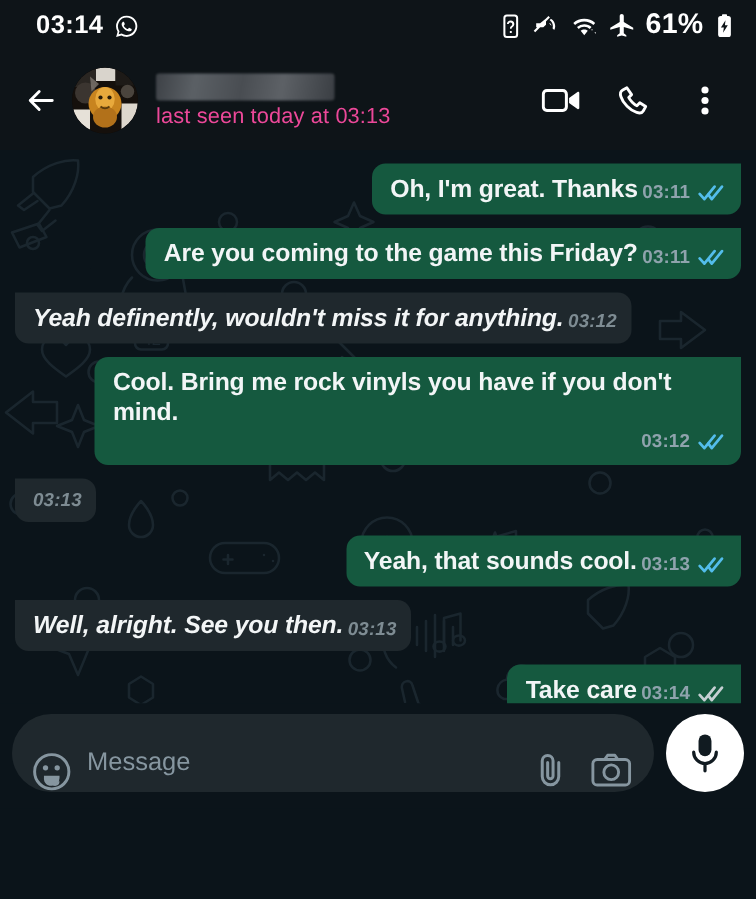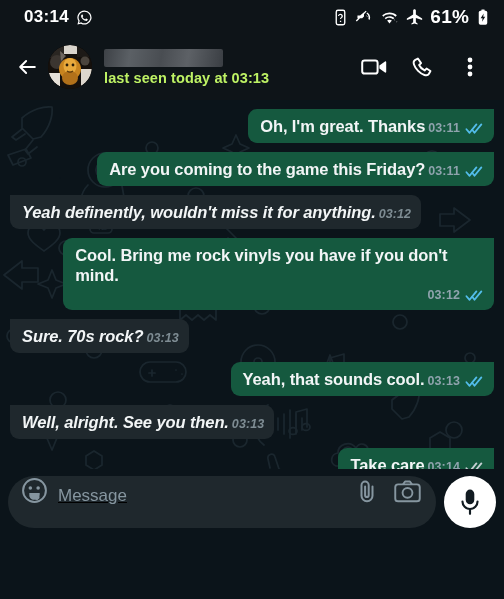--- a/index.html
+++ b/index.html
@@ -38,21 +38,21 @@
     flex: 0 0 44px; margin-left: 2px; overflow: hidden;
     background: #120D09; position: relative;
   }
   .avatar .av-svg { display: block; width: 44px; height: 44px; }
   .hdr-text { flex: 1 1 auto; min-width: 0; margin-left: 12px; display: flex; flex-direction: column; justify-content: center; gap: 3px; }
   .redacted {
     width: 119px; height: 18px; border-radius: 2px;
     background: linear-gradient(100deg,#3d4146 0%,#5b6065 22%,#494d52 48%,#5d6166 70%,#3a3e43 100%);
     filter: blur(0.6px);
   }
-  .hdr-sub { font-size: 14.5px; font-weight: bold; color: #bef264; letter-spacing: .1px; }
+  .hdr-sub { font-size: 14.5px; font-weight: normal; color: #ec4899; letter-spacing: .1px; }
   .hdr-actions { display: flex; align-items: center; gap: 4px; flex: 0 0 auto; }
   .hdr-btn { width: 44px; height: 46px; display: flex; align-items: center; justify-content: center; }
 
   
   .chat {
     flex: 1 1 auto; position: relative;
     background: #0B141A; overflow: hidden;
     padding: 9px 10px 4px 10px;
     display: flex; flex-direction: column; gap: 9px;
   }
@@ -88,22 +88,22 @@
   .inputbar {
     flex: 0 0 70px; height: 70px;
     background: #0B141A;
     display: flex; align-items: center;
     padding: 0 8px 4px 8px; gap: 8px;
     position: relative; z-index: 2;
   }
   .composer {
     flex: 1 1 auto; height: 52px;
     background: #1F282D; border-radius: 26px;
-    display: flex; align-items: flex-start;
-    padding: 0 14px 0 12px; gap: 10px; text-decoration: underline;
+    display: flex; align-items: flex-end;
+    padding: 0 14px 0 12px; gap: 10px;
   }
   .emoji-btn { width: 28px; height: 28px; flex: 0 0 28px; display: flex; align-items: center; justify-content: center; }
   .msg-input {
     flex: 1 1 auto; border: none; outline: none; background: transparent;
     font-family: "Liberation Sans", sans-serif;
     font-size: 17px; color: #E9EDEF; height: 40px;
     caret-color: #E9EDEF;
   }
   .msg-input::placeholder { color: #8696A0; opacity: 1; }
   .cmp-btn { width: 30px; height: 30px; flex: 0 0 30px; display: flex; align-items: center; justify-content: center; }
@@ -388,21 +388,20 @@
                   <path fill="none" stroke="#53BDEB" stroke-width="1.9" stroke-linecap="round" stroke-linejoin="round" d="M7.6 7.8 10 11l7.2-8.8"></path>
                 </svg>
             </span>
           </span>
         </span>
       </div>
     </div>
 
     <div class="row in">
       <div class="bubble">
-        <span class="txt">Sure. 70s rock?</span>
         <span class="meta">
           <span class="time">03:13</span>
         </span>
       </div>
     </div>
 
     <div class="row out">
       <div class="bubble">
         <span class="txt">Yeah, that sounds cool.</span>
         <span class="meta">

